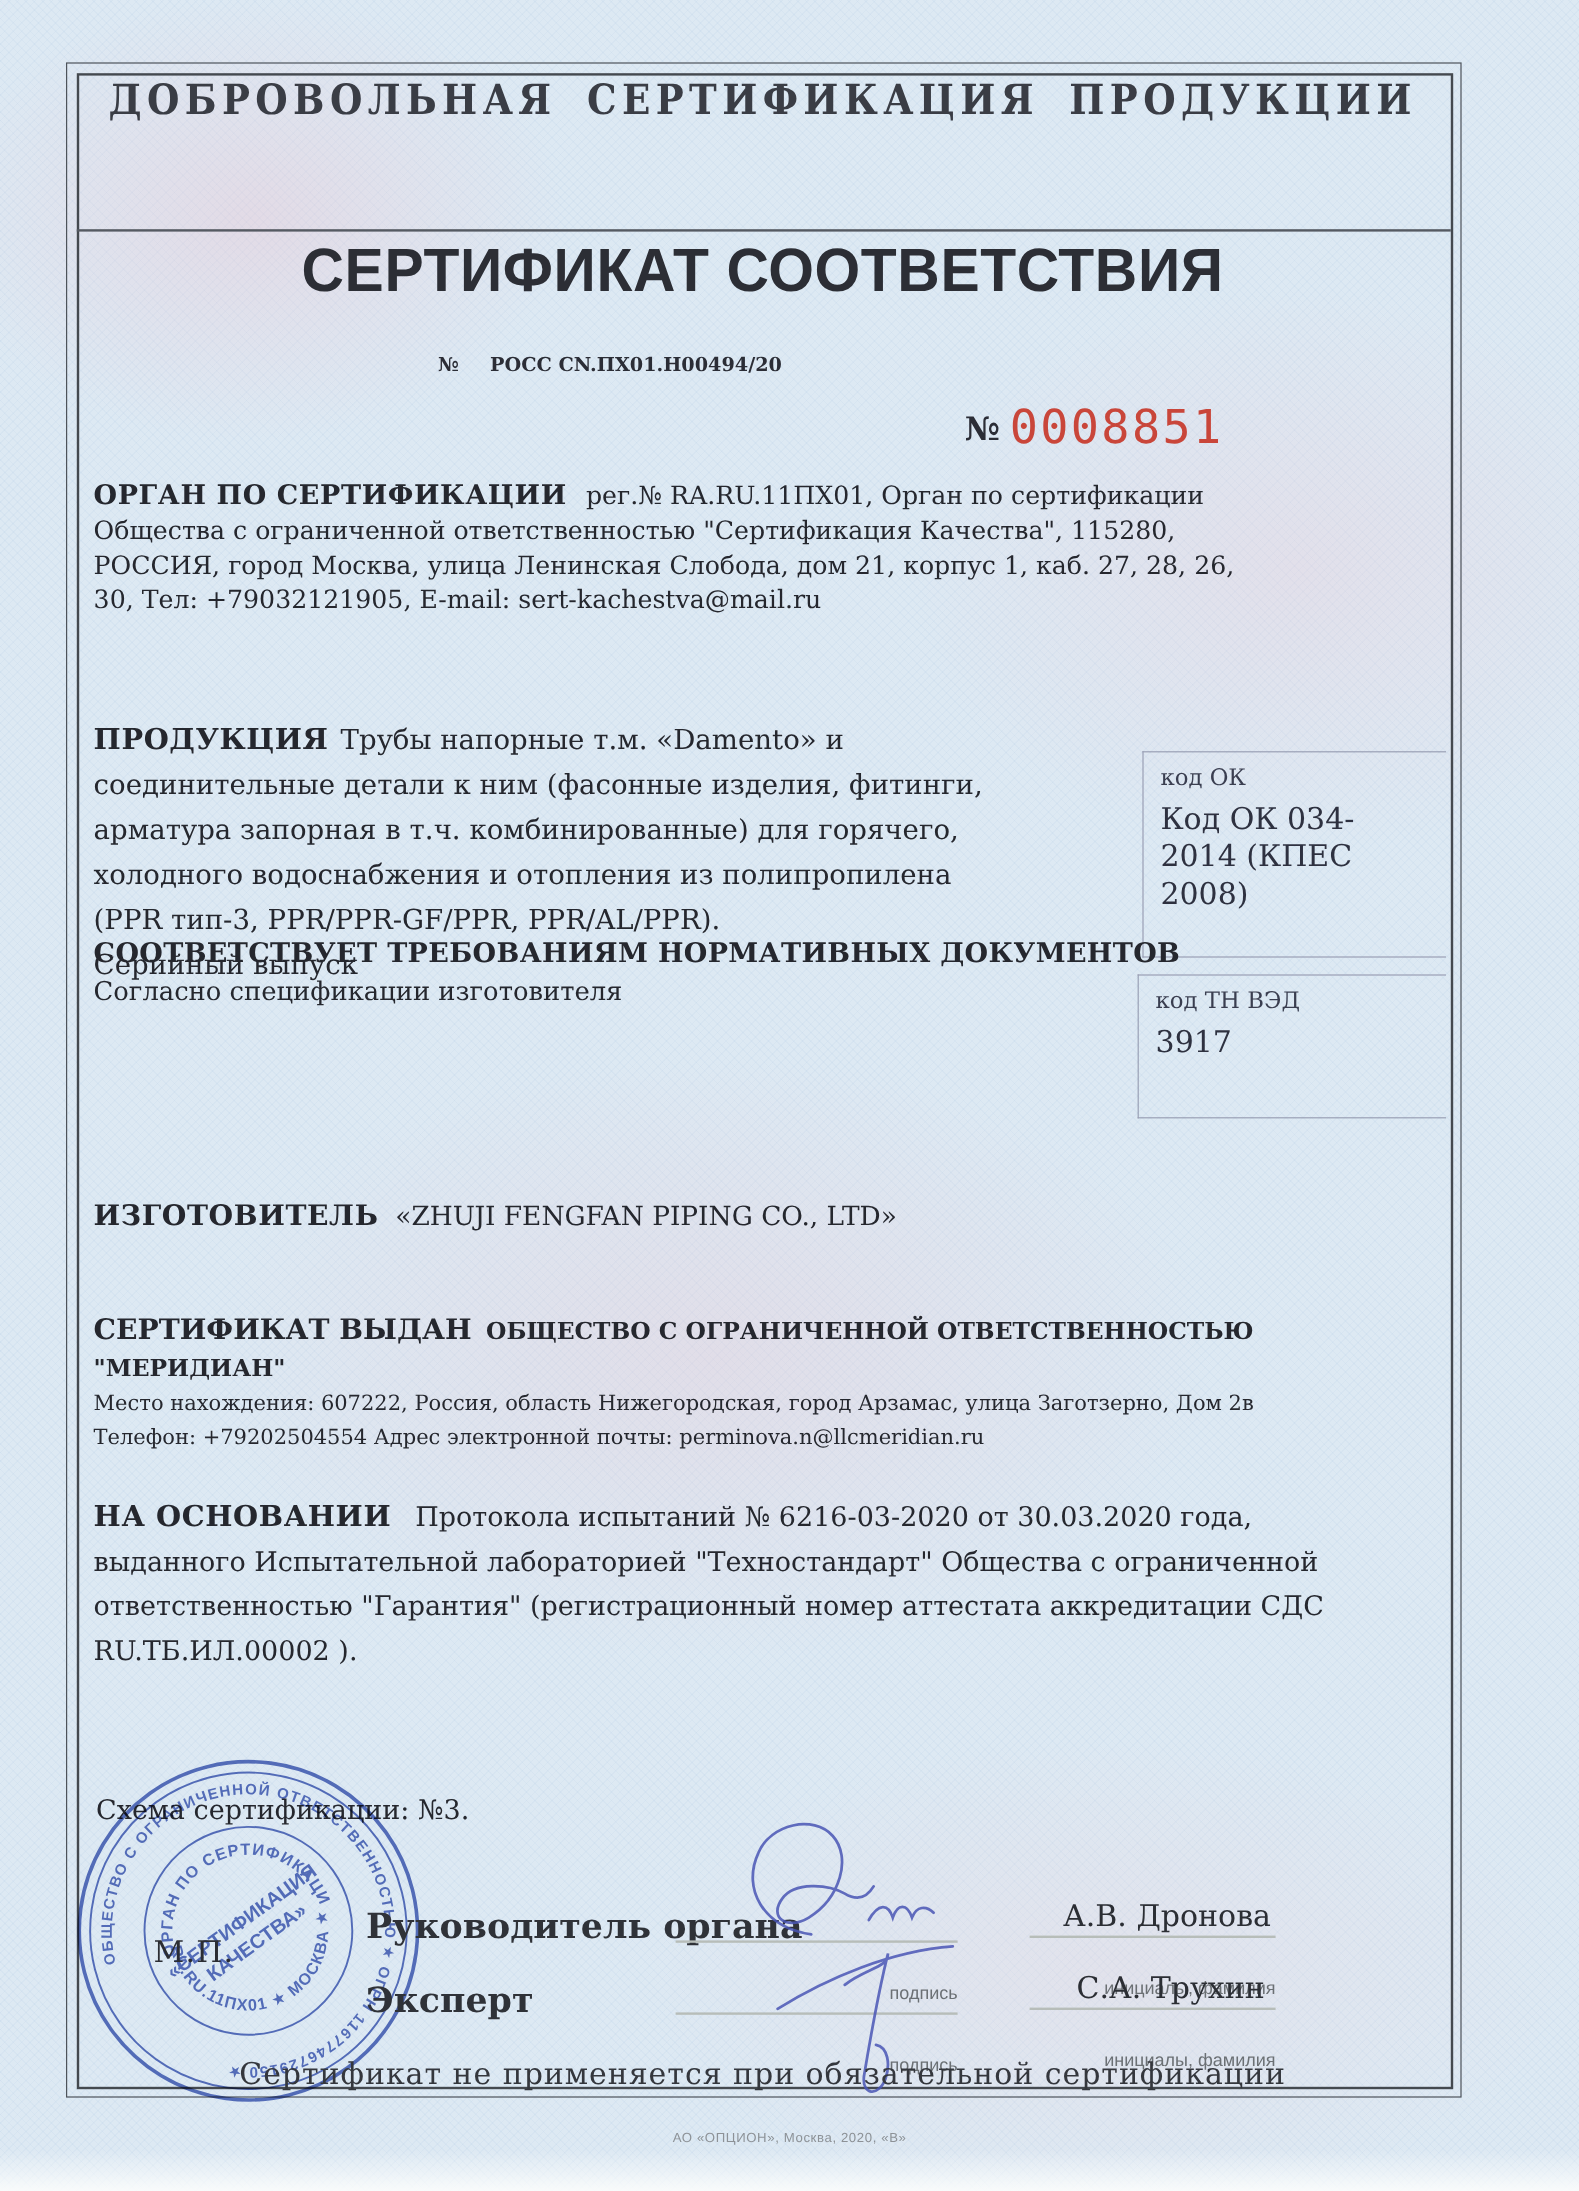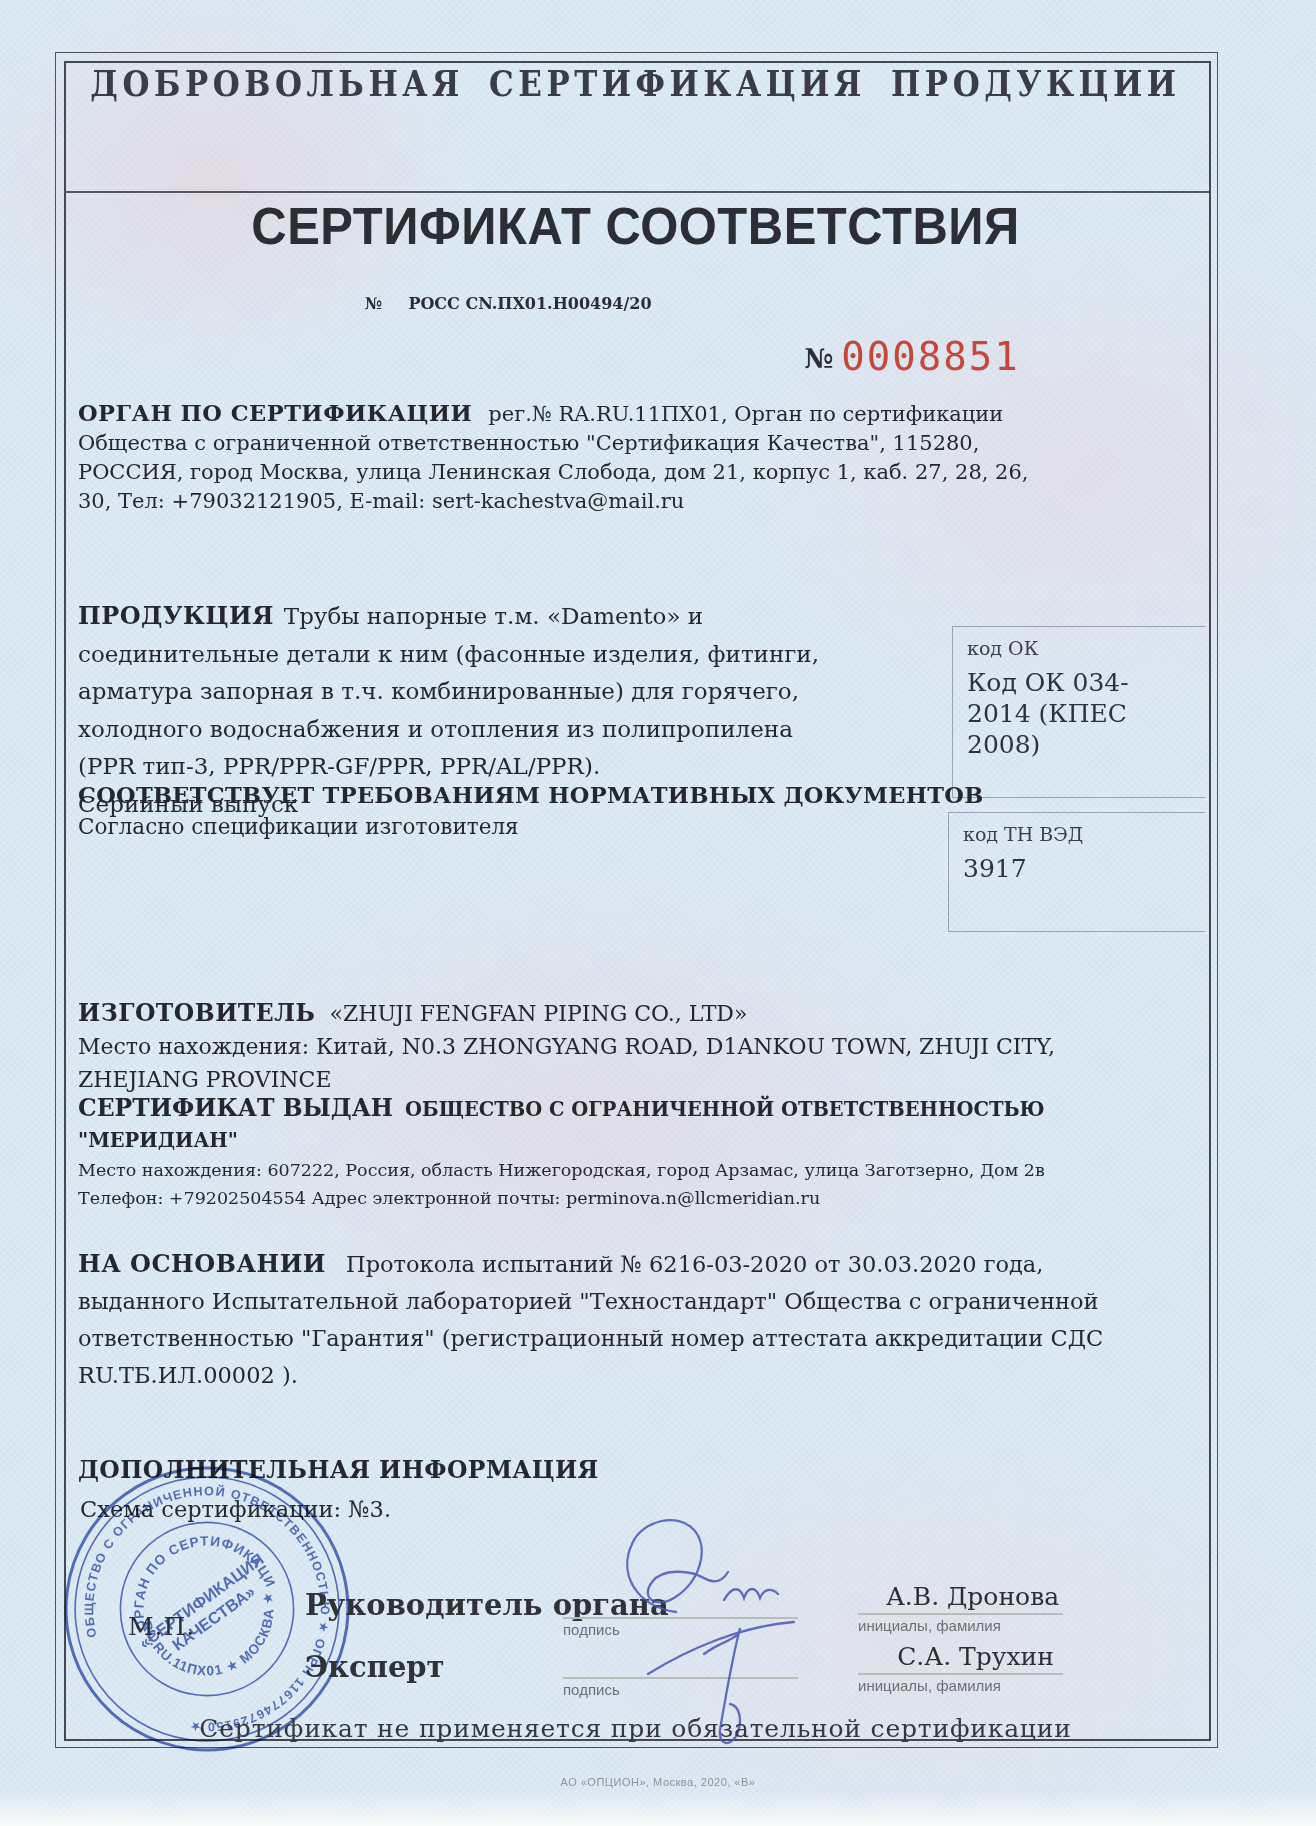--- a/index.html
+++ b/index.html
@@ -74,21 +74,21 @@
   .additional-t{left:80px;top:1496px;font-size:22.5px;}
   .mp{left:128px;top:1612px;font-size:25px;color:#2b2d33;letter-spacing:1px;}
   .role{font-size:29px;font-weight:bold;color:#2f3238;}
   .role-head{left:305px;top:1588px;}
   .role-expert{left:305px;top:1650px;}
   .sigline{height:1.5px;background:#b7bdb9;}
   .sigline-1{left:563px;top:1617px;width:235px;}
   .sigline-2{left:563px;top:1677px;width:235px;}
   .nameline-1{left:858px;top:1613px;width:205px;}
   .nameline-2{left:858px;top:1673px;width:205px;}
-  .caption{font-family:"Liberation Sans","DejaVu Sans",sans-serif;font-size:15px;color:#6b7074;text-align:left;}
+  .caption{font-family:"Liberation Sans","DejaVu Sans",sans-serif;font-size:15px;color:#6b7074;text-align:right;margin-top:32px;}
   .cap-sig1{left:563px;top:1621px;width:235px;}
   .cap-sig2{left:563px;top:1681px;width:235px;}
   .cap-name1{left:858px;top:1617px;width:205px;}
   .cap-name2{left:858px;top:1677px;width:205px;}
   .signame{font-size:25px;color:#2b2e34;}
   .signame-1{left:880px;top:1582px;width:185px;text-align:center;}
   .signame-2{left:883px;top:1642px;width:185px;text-align:center;}
   .disclaimer{left:64px;top:1704px;width:1143px;text-align:center;font-size:25px;letter-spacing:0.8px;color:#34373d;margin-top:10px;}
   .printinfo{left:0;top:1776px;width:1316px;text-align:center;
     font-family:"Liberation Sans","DejaVu Sans",sans-serif;font-size:11px;color:#8d9297;letter-spacing:0.5px;}
@@ -136,36 +136,34 @@
   <div class="conforms-h abs">СООТВЕТСТВУЕТ ТРЕБОВАНИЯМ НОРМАТИВНЫХ ДОКУМЕНТОВ</div>
   <div class="conforms-t abs">Согласно спецификации изготовителя</div>
 
   <div class="codebox box-tnved abs">
     <div class="cb-label">код ТН ВЭД</div>
     <div class="cb-value">3917</div>
   </div>
 
   <p class="para manufacturer abs">
     <span class="h">ИЗГОТОВИТЕЛЬ</span><span>«ZHUJI FENGFAN PIPING CO., LTD»</span><br>
-    <span>Место нахождения: Китай, N0.3 ZHONGYANG ROAD, D1ANKOU TOWN, ZHUJI CITY, ZHEJIANG PROVINCE</span>
   </p>
 
   <div class="issued abs">
     <div class="line1">
       <span class="h">СЕРТИФИКАТ ВЫДАН</span><span class="name">ОБЩЕСТВО С ОГРАНИЧЕННОЙ ОТВЕТСТВЕННОСТЬЮ "МЕРИДИАН"</span>
     </div>
     <div class="small">Место нахождения: 607222, Россия, область Нижегородская, город Арзамас, улица Заготзерно, Дом 2в</div>
     <div class="small">Телефон: +79202504554 Адрес электронной почты: perminova.n@llcmeridian.ru</div>
   </div>
 
   <p class="para basis abs">
     <span class="h">НА ОСНОВАНИИ</span><span>Протокола испытаний № 6216-03-2020 от 30.03.2020 года, выданного Испытательной лабораторией "Техностандарт" Общества с ограниченной ответственностью "Гарантия" (регистрационный номер аттестата аккредитации СДС RU.ТБ.ИЛ.00002 ).</span>
   </p>
 
-  <div class="additional-h abs">ДОПОЛНИТЕЛЬНАЯ ИНФОРМАЦИЯ</div>
   <div class="additional-t abs">Схема сертификации: №3.</div>
 
   <svg class="stamp abs" viewBox="0 0 300 300">
     <defs>
       <path id="ringPath" d="M 150,150 m -113,0 a 113,113 0 1,1 226,0 a 113,113 0 1,1 -226,0"></path>
       <path id="innerTop" d="M 150,150 m -63,0 a 63,63 0 0,1 126,0"></path>
       <path id="innerBottom" d="M 150,150 m -66,0 a 66,66 0 0,0 132,0"></path>
     </defs>
     <g fill="none" stroke="#3d58b4">
       <circle cx="150" cy="150" r="140" stroke-width="3"></circle>

